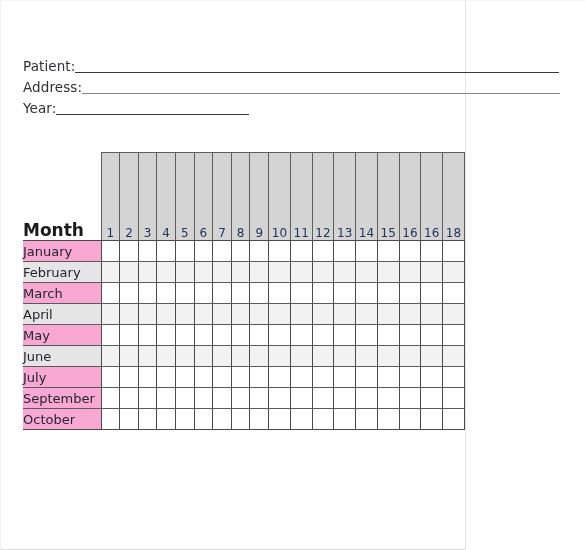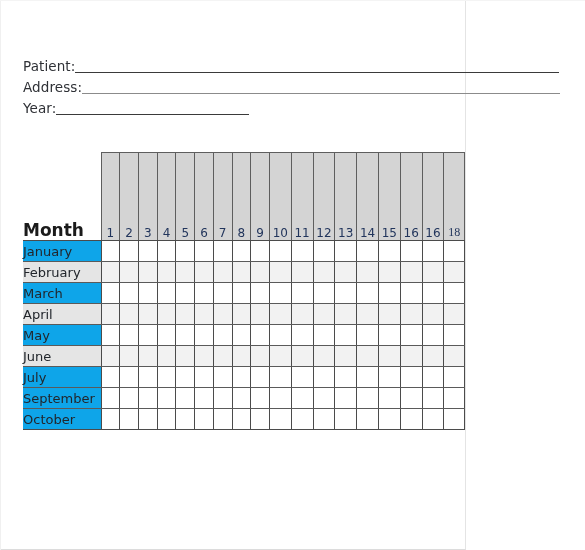--- a/index.html
+++ b/index.html
@@ -116,39 +116,39 @@
     background: #d4d4d4;
     border-left: 1.6px solid #5e5e5e;
     border-bottom: 1.6px solid #4b4b4b;
     text-align: center;
     vertical-align: bottom;
     padding-bottom: 3px;
     font-size: 12px;
     color: #22355c;
     font-weight: normal;
   }
-  .hdr-num.last { border-right: 1.6px solid #5e5e5e; font-family: Liberation Serif, serif; }
+  .hdr-num.last { border-right: 1.6px solid #5e5e5e; }
 
   .hdr-month {
     height: 22px;
     background: #ffffff;
     border-bottom: 1.6px solid #4b4b4b;
     text-align: left;
     vertical-align: bottom;
     padding-bottom: 2px;
     padding-left: 9px;
     font-size: 17px;
     font-weight: bold;
     color: #1b1b1b;
   }
 
   
   tbody tr { height: 21px; }
   .m-label {
-    background: #0ea5e9;
+    background: #f9a8d4;
     border-bottom: 1.1px solid #5a5a5a;
     text-align: left;
     vertical-align: middle;
     padding-left: 9px;
     font-size: 13px;
     color: #22262c;
     white-space: nowrap;
   }
   .cell {
     background: #ffffff;

